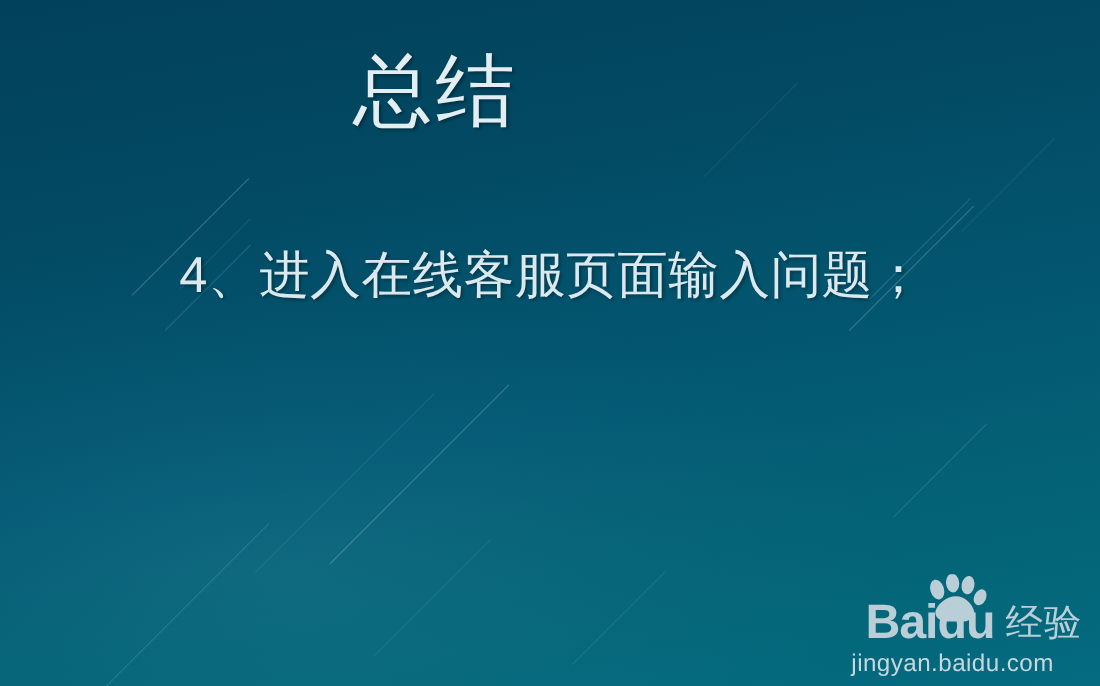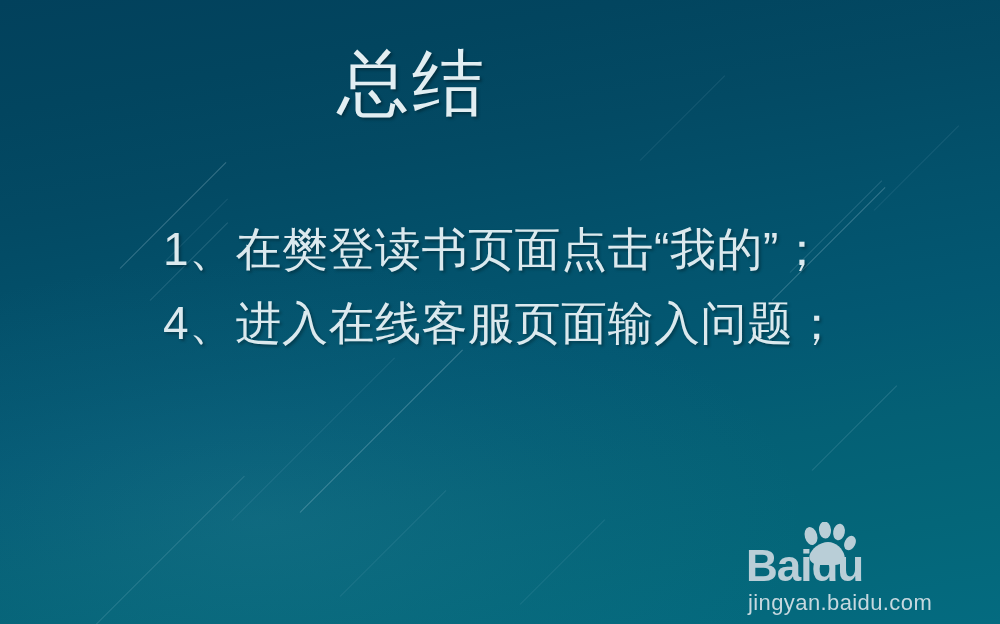--- a/index.html
+++ b/index.html
@@ -52,21 +52,21 @@
     border-top-color: rgba(190,222,234,0.16);
   }
   #slide .streak.faint {
     border-top-color: rgba(185,218,232,0.10);
   }
 
   
   #slide .title {
     position: absolute;
     top: 41px;
-    left: 16px;
+    left: 0;
     width: 792px;
     text-align: center;
     font-size: 72px;
     line-height: 84px;
     letter-spacing: 3px;
     color: #e2eef2;
     text-shadow: 2px 2px 3px rgba(0,0,0,0.32);
     white-space: nowrap;
   }
 
@@ -93,21 +93,21 @@
     right: 16px;
     bottom: 8px;
     width: 238px;
     text-align: center;
     pointer-events: none;
     user-select: none;
   }
   #slide .wm-row {
     display: flex;
     align-items: flex-end;
-    justify-content: space-between;
+    justify-content: flex-end;
     height: 52px;
   }
   #slide .wm-baidu {
     position: relative;
     font-size: 44px;
     line-height: 44px;
     font-weight: bold;
     color: #b9ced7;
     letter-spacing: -1px;
   }
@@ -125,21 +125,21 @@
     margin-left: 10px;
     margin-bottom: 2px;
     letter-spacing: 1px;
   }
   #slide .wm-url {
     margin-top: 2px;
     font-size: 22px;
     line-height: 26px;
     color: #c6d8df;
     letter-spacing: 0.4px;
-    text-align: left;
+    text-align: center;
     padding-left: 2px;
   }
 </style>
 </head>
 <body>
 
 <div id="slide">
 
   <div class="glow"></div>
 
@@ -153,30 +153,30 @@
   <div class="streak soft" style="left: 790px;  top: 272px;  width: 130px;"></div>
   <div class="streak faint" style="left: 874px;  top: 210px;  width: 120px;"></div>
   <div class="streak soft" style="left: 812px;  top: 470px;  width: 120px;"></div>
   <div class="streak faint" style="left: 640px;  top: 160px;  width: 120px;"></div>
   <div class="streak faint" style="left: 164px;  top: 262px;  width: 90px;"></div>
   <div class="streak faint" style="left: 520px;  top: 604px;  width: 120px;"></div>
 
   <div class="title">总结</div>
 
   <div class="body-list">
-    <div class="body-line">1、在樊登读书页面点击“我的”；</div>
     <div class="body-line">4、进入在线客服页面输入问题；</div>
   </div>
 
   <div class="watermark">
     <div class="wm-row">
       <div class="wm-baidu">Baidu<svg class="wm-paw" viewBox="0 0 54 46" aria-hidden="true">
           <ellipse cx="9" cy="14" rx="6.2" ry="9.2" transform="rotate(-16 9 14)" fill="#b9ced7"></ellipse>
           <ellipse cx="23" cy="8" rx="6.0" ry="8.6" transform="rotate(-5 23 8)" fill="#b9ced7"></ellipse>
           <ellipse cx="37" cy="10" rx="5.8" ry="8.4" transform="rotate(10 37 10)" fill="#b9ced7"></ellipse>
           <ellipse cx="48" cy="21" rx="5.4" ry="7.6" transform="rotate(26 48 21)" fill="#b9ced7"></ellipse>
           <path d="M26 20c8 0 15 7 16.5 13.5C43.6 38.4 39 43 33 43h-16c-6 0-10.6-4.6-9.5-9.5C9 27 18 20 26 20z" fill="#b9ced7"></path>
         </svg></div>
+      <div class="wm-jingyan">经验</div>
     </div>
     <div class="wm-url">jingyan.baidu.com</div>
   </div>
 
 </div>
 
 </body></html>

